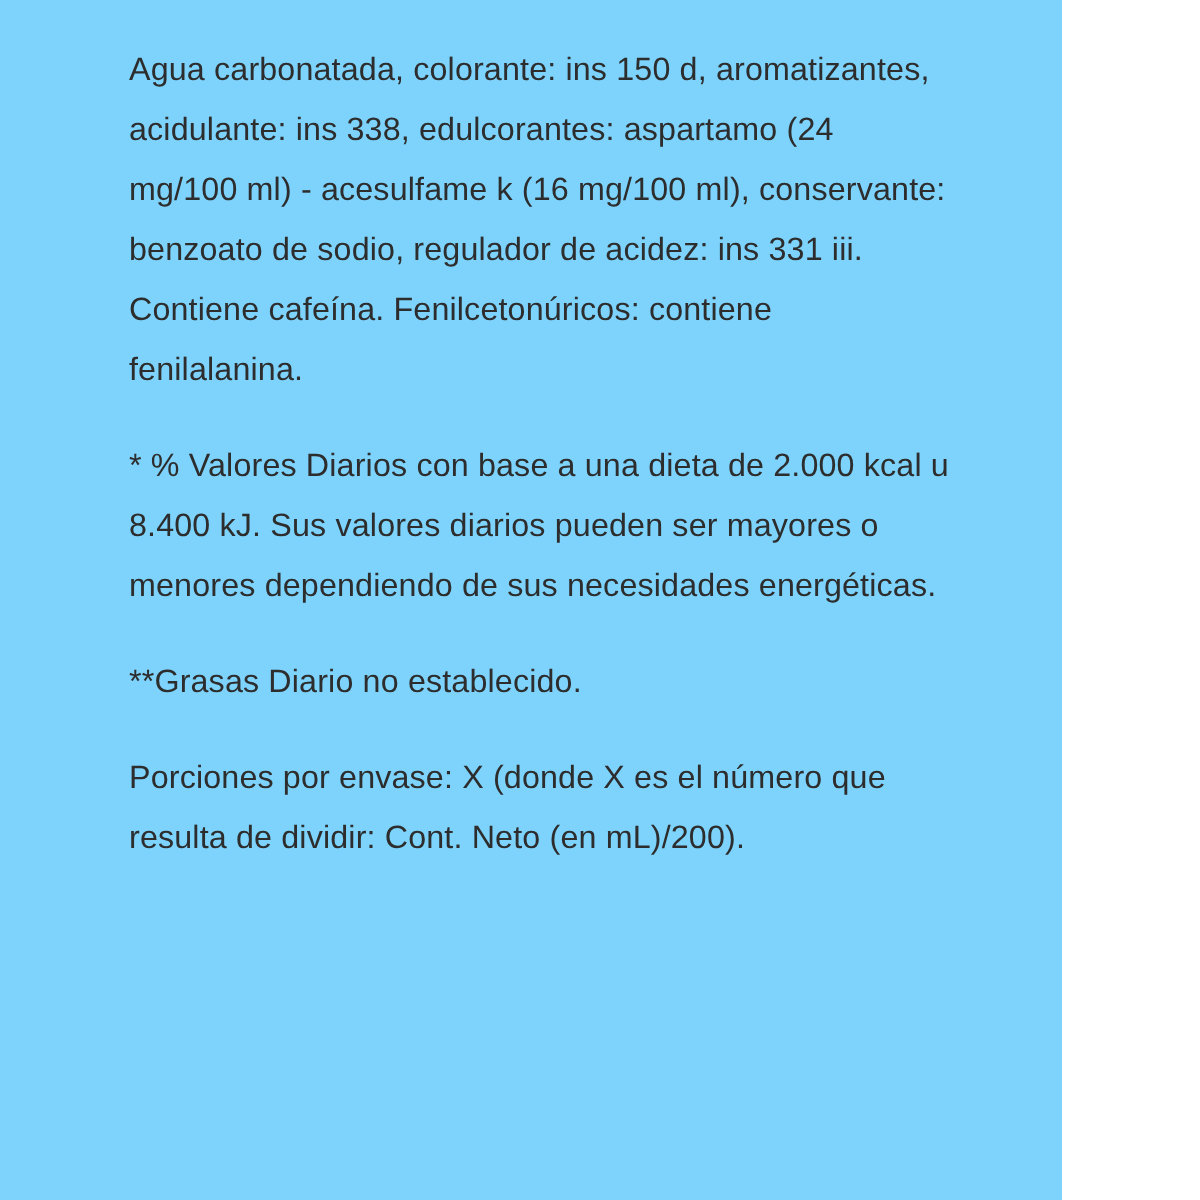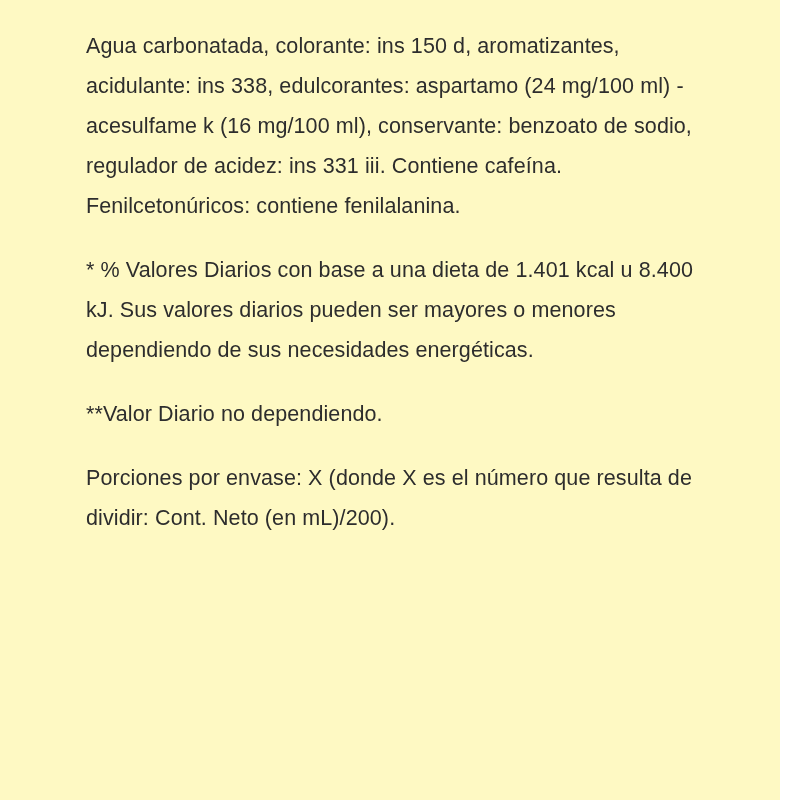--- a/index.html
+++ b/index.html
@@ -9,38 +9,38 @@
   body {
     width: 800px;
     height: 800px;
     background: #ffffff;
     font-family: "Liberation Sans", sans-serif;
     color: #2b2b2b;
     overflow: hidden;
   }
   .page {
     box-sizing: border-box;
-    width: 780px;
+    width: 708px;
     height: 800px;
     padding: 26px 74px 0 86px;
-    background: #fef9c3;
+    background: #7dd3fc;
   }
   .para {
     font-size: 21.5px;
     line-height: 40px;
     letter-spacing: 0.1px;
     color: #2d2d2d;
     margin: 0;
     font-weight: 400;
   }
   .para + .para {
     margin-top: 24px;
   }
 </style>
 </head>
 <body>
 
 <div class="page">
   <p class="para">Agua carbonatada, colorante: ins 150 d, aromatizantes, acidulante: ins 338, edulcorantes: aspartamo (24 mg/100 ml) - acesulfame k (16 mg/100 ml), conservante: benzoato de sodio, regulador de acidez: ins 331 iii. Contiene cafeína. Fenilcetonúricos: contiene fenilalanina.</p>
-  <p class="para">* % Valores Diarios con base a una dieta de 1.401 kcal u 8.400 kJ. Sus valores diarios pueden ser mayores o menores dependiendo de sus necesidades energéticas.</p>
-  <p class="para">**Valor Diario no dependiendo.</p>
+  <p class="para">* % Valores Diarios con base a una dieta de 2.000 kcal u 8.400 kJ. Sus valores diarios pueden ser mayores o menores dependiendo de sus necesidades energéticas.</p>
+  <p class="para">**Grasas Diario no establecido.</p>
   <p class="para">Porciones por envase: X (donde X es el número que resulta de dividir: Cont. Neto (en mL)/200).</p>
 </div>
 
 </body></html>

